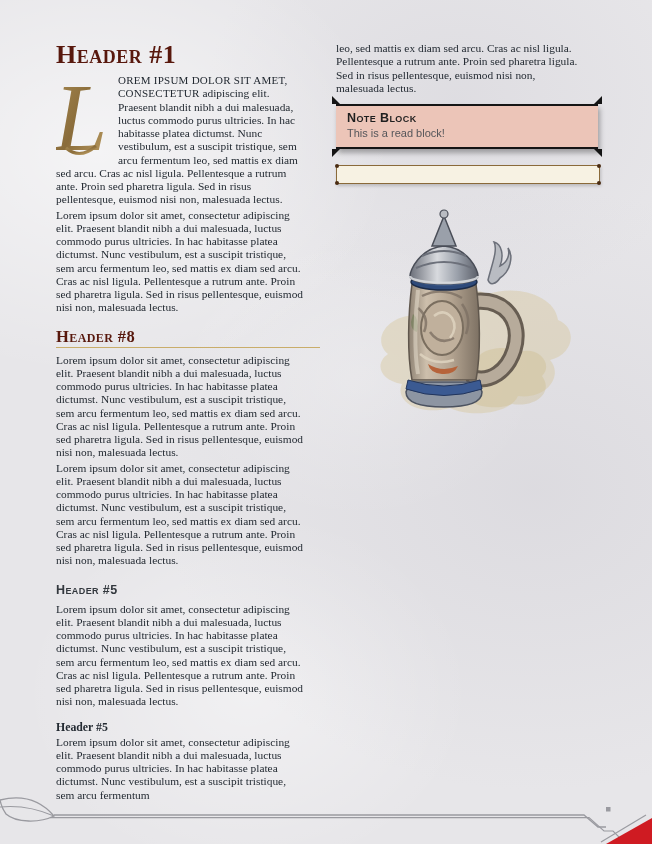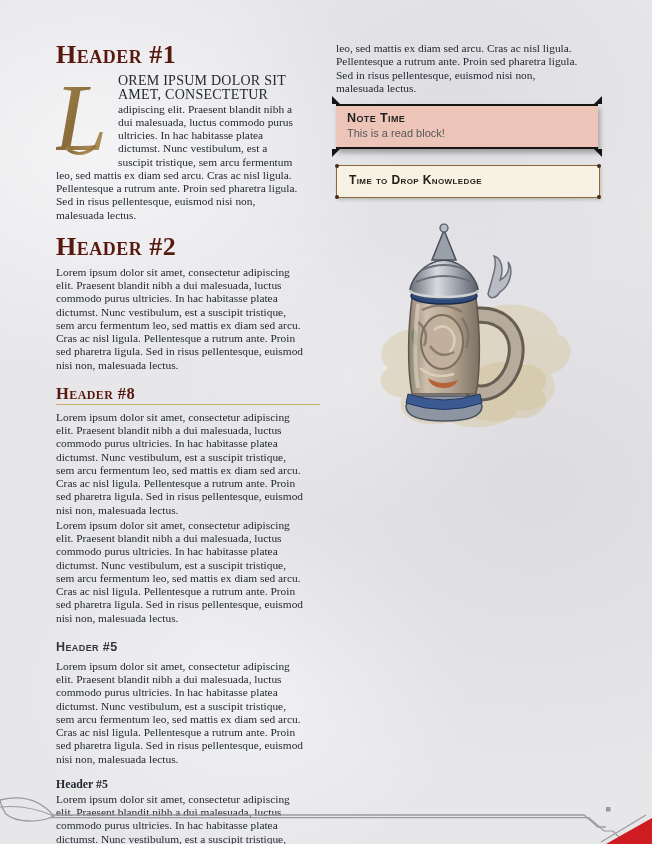--- a/index.html
+++ b/index.html
@@ -43,21 +43,21 @@
   }
   .h5caps{
     font-family:"Liberation Sans",sans-serif;
     font-variant:small-caps;font-weight:700;font-size:12.5px;line-height:14px;
     color:#33383e;letter-spacing:.4px;margin:15px 0 6px 0;
   }
   .h5bold{
     font-weight:700;font-size:11.8px;line-height:13px;color:#232a32;margin:12px 0 2px 0;
   }
   .sc-lead{
-    text-transform:uppercase;font-size:14px;letter-spacing:.25px;
+    text-transform:uppercase;font-size:11px;letter-spacing:.25px;
   }
   .dropcap-wrap{
     float:left;width:56px;height:90px;margin:2px 6px 0 0;
   }
   
   .note-block{
     position:relative;
     margin:9px 2px 0 0;
     background:#ecc5b8;
     border-top:2.5px solid #151515;
@@ -120,21 +120,20 @@
               <stop offset="0" stop-color="#a98c54"></stop>
               <stop offset="0.5" stop-color="#8a6c3a"></stop>
               <stop offset="1" stop-color="#c2a368"></stop>
             </linearGradient>
           </defs>
           <text x="-2" y="74" font-family="Liberation Serif, serif" font-style="italic" font-size="96" fill="url(#gcap)">L</text>
           <path d="M10,72 q14,12 30,-2" stroke="url(#gcap)" stroke-width="3" fill="none"></path>
         </svg></span><span class="sc-lead">orem ipsum dolor sit amet, consectetur</span><span> adipiscing elit. Praesent blandit nibh a dui malesuada, luctus commodo purus ultricies. In hac habitasse platea dictumst. Nunc vestibulum, est a suscipit tristique, sem arcu fermentum leo, sed mattis ex diam sed arcu. Cras ac nisl ligula. Pellentesque a rutrum ante. Proin sed pharetra ligula. Sed in risus pellentesque, euismod nisi non, malesuada lectus.</span>
       </p>
 
-      <div class="h1 h2">Header #2</div>
       <p class="para">Lorem ipsum dolor sit amet, consectetur adipiscing elit. Praesent blandit nibh a dui malesuada, luctus commodo purus ultricies. In hac habitasse platea dictumst. Nunc vestibulum, est a suscipit tristique, sem arcu fermentum leo, sed mattis ex diam sed arcu. Cras ac nisl ligula. Pellentesque a rutrum ante. Proin sed pharetra ligula. Sed in risus pellentesque, euismod nisi non, malesuada lectus.</p>
 
       <div class="h3">Header #8</div>
       <p class="para">Lorem ipsum dolor sit amet, consectetur adipiscing elit. Praesent blandit nibh a dui malesuada, luctus commodo purus ultricies. In hac habitasse platea dictumst. Nunc vestibulum, est a suscipit tristique, sem arcu fermentum leo, sed mattis ex diam sed arcu. Cras ac nisl ligula. Pellentesque a rutrum ante. Proin sed pharetra ligula. Sed in risus pellentesque, euismod nisi non, malesuada lectus.</p>
 
       <p class="para">Lorem ipsum dolor sit amet, consectetur adipiscing elit. Praesent blandit nibh a dui malesuada, luctus commodo purus ultricies. In hac habitasse platea dictumst. Nunc vestibulum, est a suscipit tristique, sem arcu fermentum leo, sed mattis ex diam sed arcu. Cras ac nisl ligula. Pellentesque a rutrum ante. Proin sed pharetra ligula. Sed in risus pellentesque, euismod nisi non, malesuada lectus.</p>
 
       <div class="h5caps">Header #5</div>
       <p class="para">Lorem ipsum dolor sit amet, consectetur adipiscing elit. Praesent blandit nibh a dui malesuada, luctus commodo purus ultricies. In hac habitasse platea dictumst. Nunc vestibulum, est a suscipit tristique, sem arcu fermentum leo, sed mattis ex diam sed arcu. Cras ac nisl ligula. Pellentesque a rutrum ante. Proin sed pharetra ligula. Sed in risus pellentesque, euismod nisi non, malesuada lectus.</p>
 
@@ -143,30 +142,29 @@
     </div>
 
     <div class="col">
       <p class="para">leo, sed mattis ex diam sed arcu. Cras ac nisl ligula. Pellentesque a rutrum ante. Proin sed pharetra ligula. Sed in risus pellentesque, euismod nisi non, malesuada lectus.</p>
 
       <div class="note-block">
         <span class="nb-c nb-tl"></span>
         <span class="nb-c nb-tr"></span>
         <span class="nb-c nb-bl"></span>
         <span class="nb-c nb-br"></span>
-        <div class="nb-title">Note Time</div>
+        <div class="nb-title">Note Block</div>
         <div class="nb-body">This is a read block!</div>
       </div>
 
       <div class="desc-box">
         <span class="db-dot db-tl"></span>
         <span class="db-dot db-tr"></span>
         <span class="db-dot db-bl"></span>
         <span class="db-dot db-br"></span>
-        <div class="db-title">Time to Drop Knowledge</div>
       </div>
 
       <svg class="stein" width="232" height="218" viewBox="0 0 232 218">
         <defs>
           <linearGradient id="bodyg" x1="0" y1="0" x2="1" y2="0">
             <stop offset="0" stop-color="#8f8374"></stop>
             <stop offset="0.25" stop-color="#cdbfac"></stop>
             <stop offset="0.6" stop-color="#b4a491"></stop>
             <stop offset="1" stop-color="#7d7163"></stop>
           </linearGradient>

